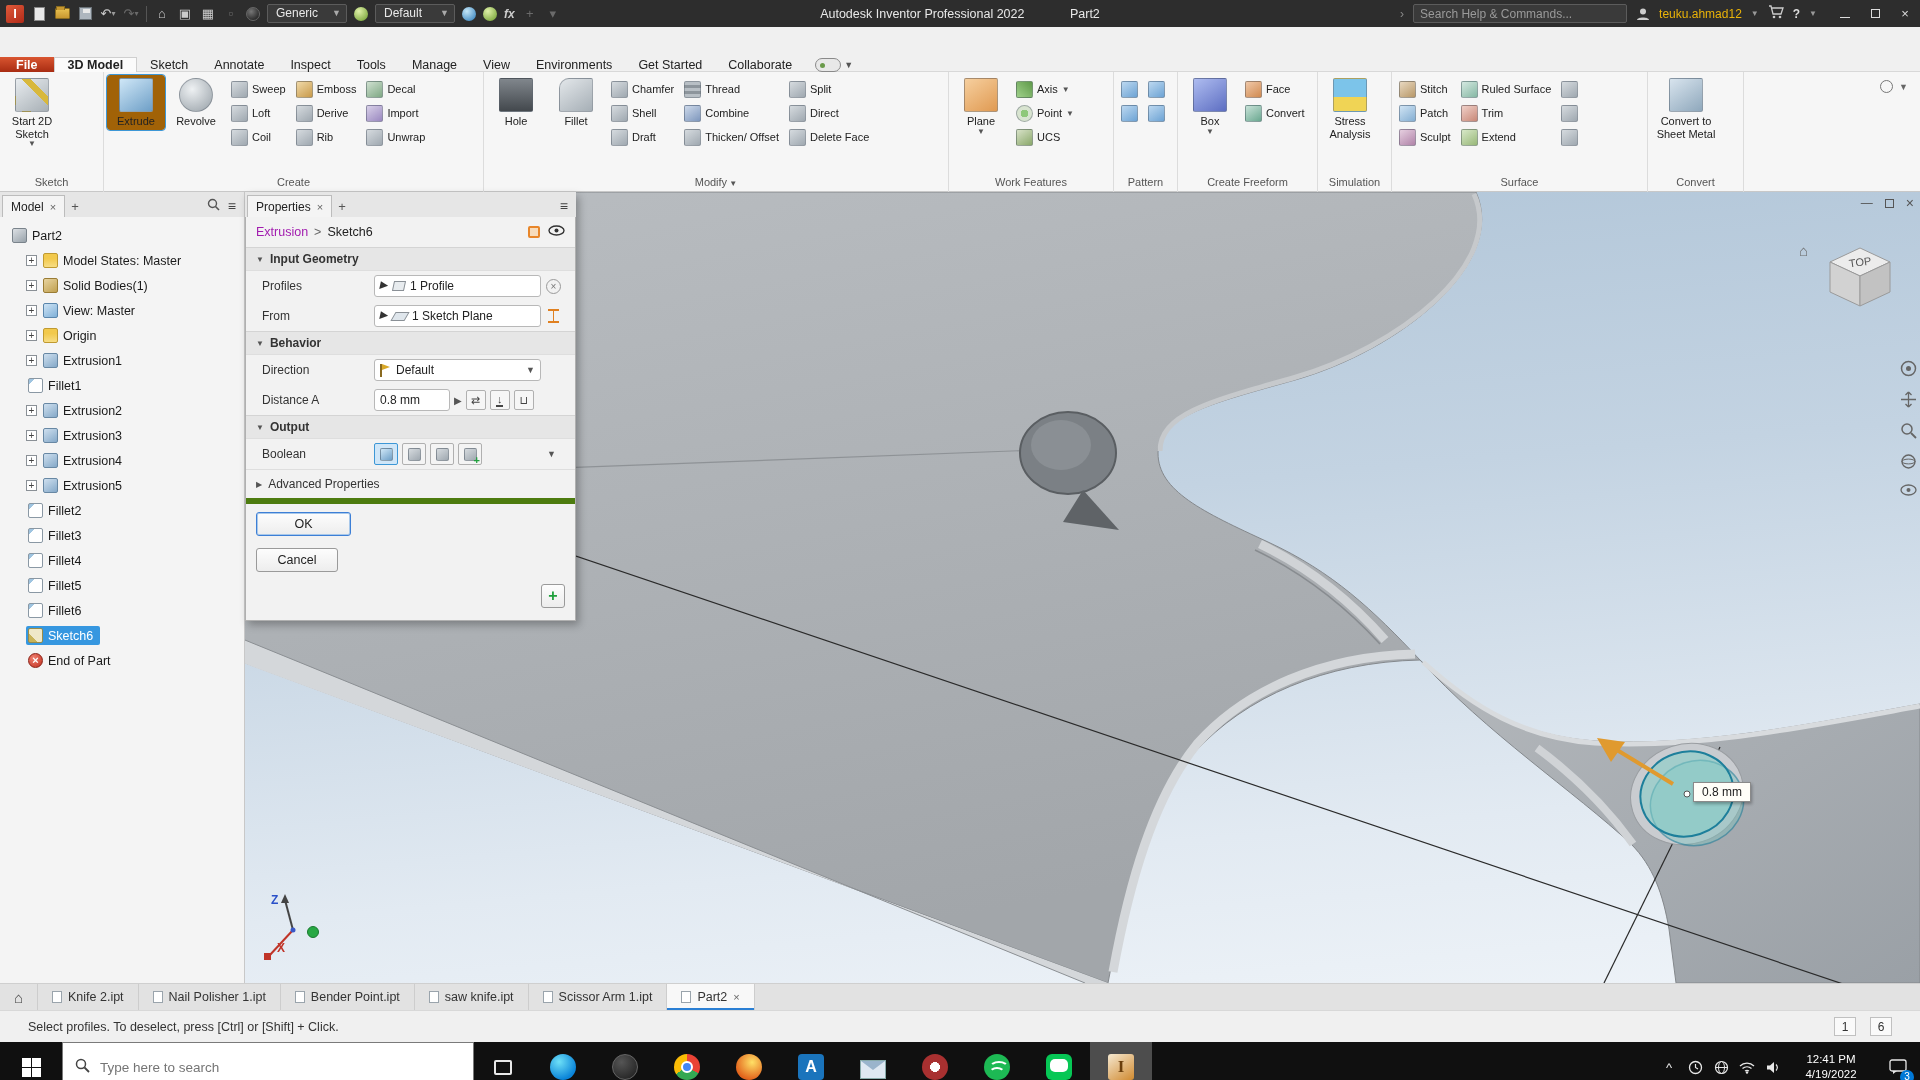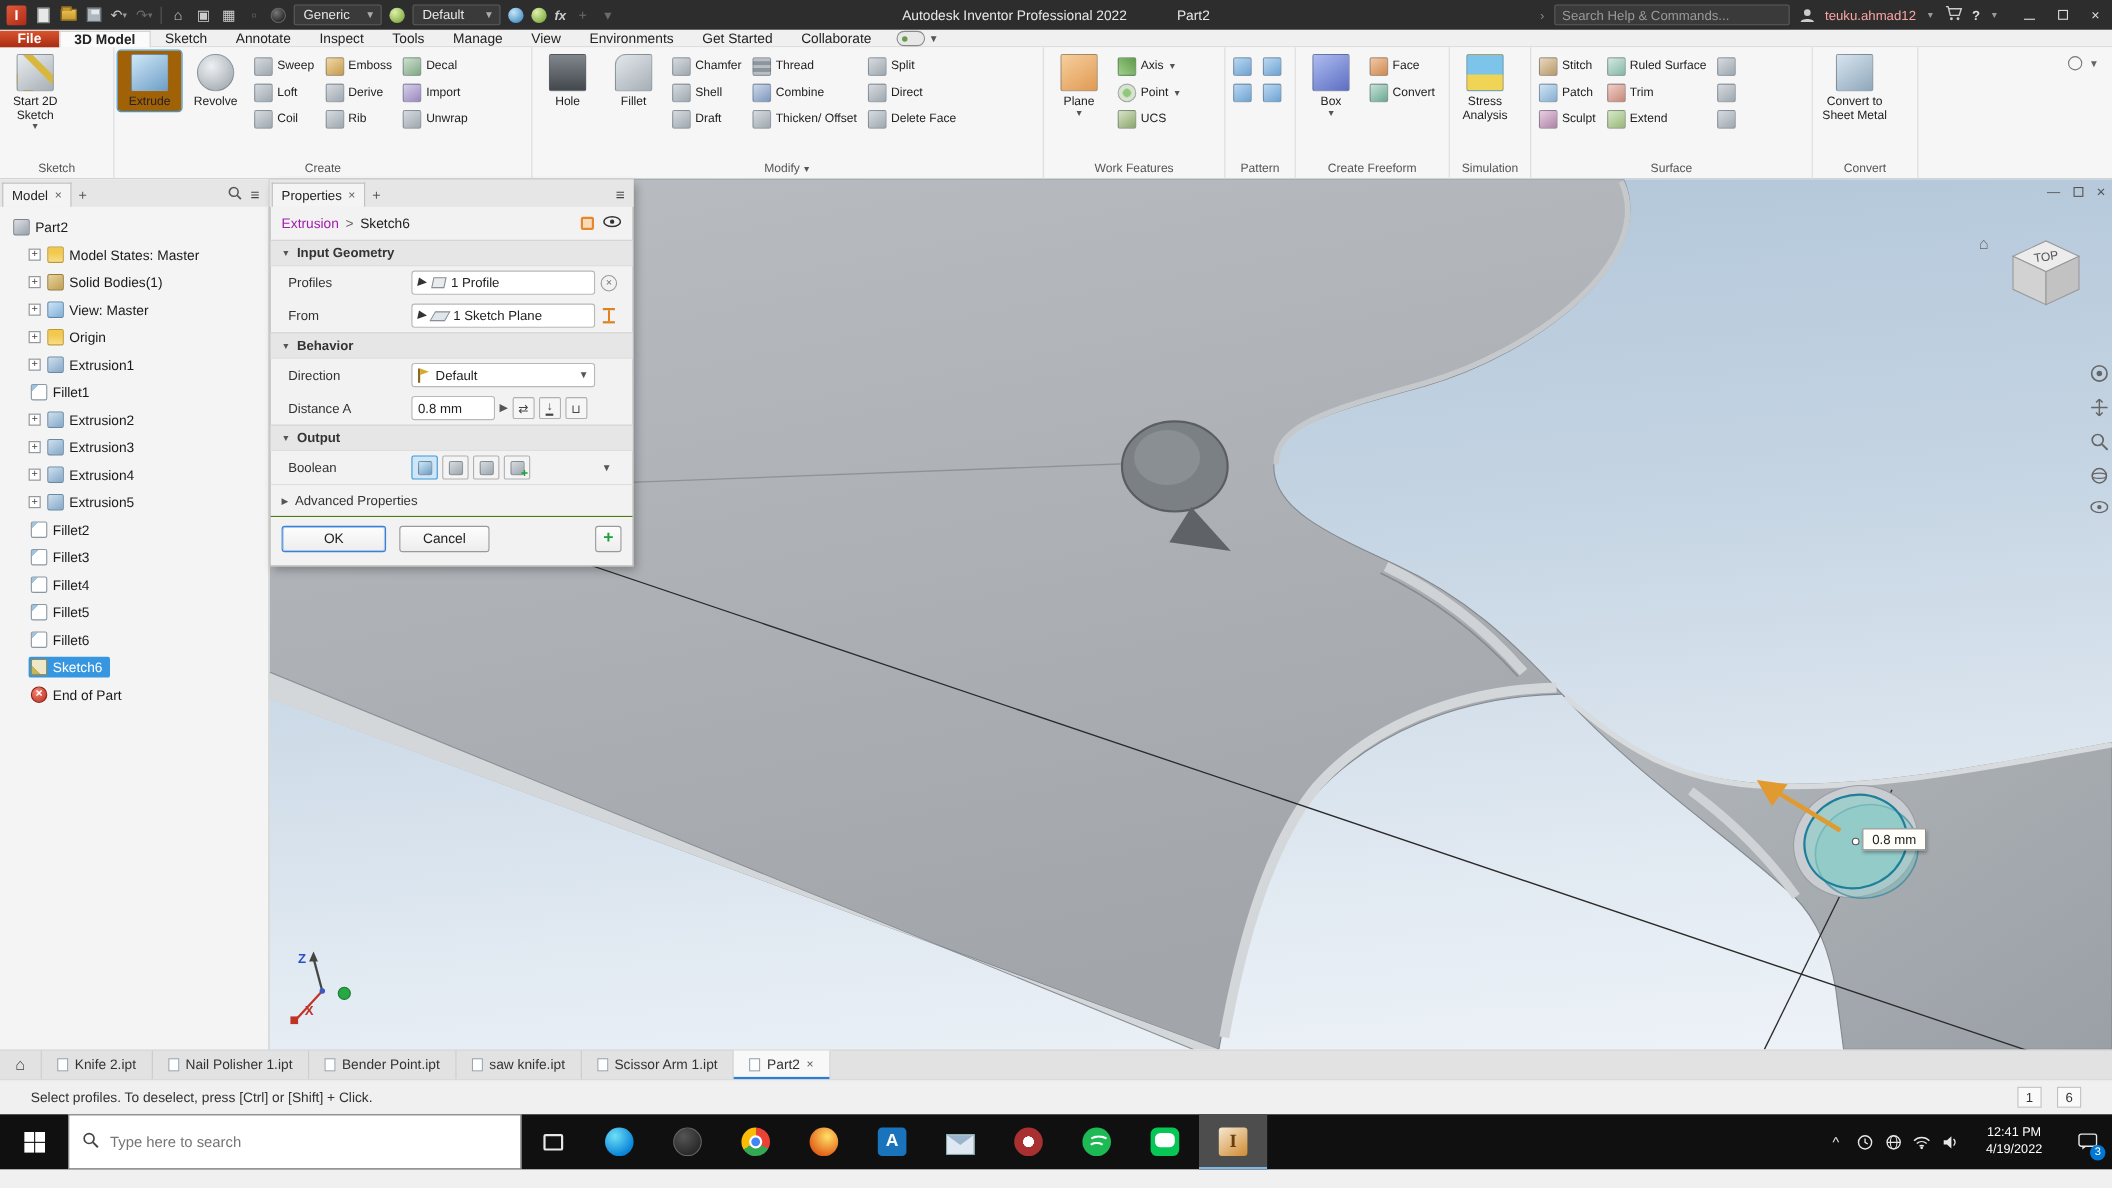--- a/index.html
+++ b/index.html
@@ -31,21 +31,21 @@
   .tb-right{margin-left:auto;display:flex;align-items:center;gap:9px;padding-right:0;}
   .help-search{width:214px;height:19px;background:#3a3a3a;border:1px solid #5c5c5c;border-radius:2px;color:#bbb;font-size:12px;padding:0 6px;font-family:"Liberation Sans",sans-serif;}
   .help-search::placeholder{color:#9a9a9a;}
   .user-ic svg{display:block;}
   .win-btns{display:flex;margin-left:4px;}
   .win-btn{width:30px;height:27px;display:flex;align-items:center;justify-content:center;color:#ddd;font-size:13px;}
   .win-max-glyph{width:9px;height:9px;border:1px solid #ddd;}
   .win-min-glyph{width:10px;height:1px;background:#ddd;margin-top:8px;}
 
   
-  .menubar{height:16px;background:#f0f0f0;display:flex;align-items:center;box-shadow:inset 0 -1px #d8d8d8;}
+  .menubar{height:45px;background:#f0f0f0;display:flex;align-items:flex-end;box-shadow:inset 0 -1px #d8d8d8;}
   .mtab{padding:0 13px;display:flex;align-items:center;font-size:12.5px;color:#222;}
   .mtab.file{background:linear-gradient(#d95530,#a82c12);color:#fff;font-weight:bold;padding:0 16px;}
   .mtab.active{background:#fbfbfb;border:1px solid #cfcfcf;border-bottom:none;font-weight:bold;}
   .connected{display:flex;align-items:center;gap:3px;margin-left:10px;}
   .conn-pill{width:26px;height:14px;border:1px solid #8a8a8a;border-radius:7px;background:#e8e8e8;position:relative;}
   .conn-pill::after{content:"";position:absolute;left:4px;top:4px;width:5px;height:5px;border-radius:50%;background:#6a9a4a;}
   .conn-arrow{font-size:9px;color:#555;}
 
   
   .ribbon{height:120px;background:#f6f6f6;display:flex;box-shadow:inset 0 -1px #c8c8c8;}
@@ -158,21 +158,21 @@
   .pfield.small{width:76px;flex:none;}
   .flyout{color:#555;font-size:10px;}
   .mini{width:20px;height:20px;border:1px solid #b0b0b0;background:#f6f6f6;border-radius:2px;display:flex;align-items:center;justify-content:center;font-size:11px;color:#444;}
   .bool-wrap{display:flex;align-items:center;gap:4px;}
   .bool{width:24px;height:22px;border:1px solid #b0b0b0;background:#f4f4f4;border-radius:2px;display:flex;align-items:center;justify-content:center;position:relative;}
   .bool.active{background:#cfe6f8;border-color:#3d97d6;}
   .bcube{width:13px;height:13px;border-radius:2px;background:linear-gradient(145deg,#d6dbdf,#9fa8b0);border:1px solid rgba(90,100,110,.5);}
   .bool.active .bcube{background:linear-gradient(145deg,#cfe7f7,#6e9fc7);}
   .addmark{position:absolute;right:1px;bottom:-2px;color:#1fa03c;font-weight:bold;font-size:11px;}
   .padv{display:flex;align-items:center;gap:6px;padding:7px 10px;border-top:1px solid #dedede;font-size:12px;color:#333;}
-  .pfoot{display:flex;gap:12px;padding:8px 10px 10px;border-top:1px solid #4d7c0f;align-items:flex-start;}
+  .pfoot{display:flex;gap:12px;padding:8px 10px 10px;border-top:6px solid #4d7c0f;align-items:flex-start;flex-direction:column;}
   .btn{height:24px;border:1px solid #9a9a9a;background:linear-gradient(#fdfdfd,#ededed);border-radius:3px;font-size:12.5px;display:flex;align-items:center;justify-content:center;color:#222;}
   .btn.ok{width:95px;border-color:#3d7fd6;box-shadow:inset 0 0 0 1px #a8c8ea;}
   .btn.cancel{width:82px;}
   .btn.addbody{width:24px;margin-left:auto;color:#1fa03c;font-weight:bold;font-size:16px;}
 
   
   .docbar{height:27px;background:#e2e2e2;display:flex;align-items:stretch;border-top:1px solid #cfcfcf;}
   .dhome{width:38px;display:flex;align-items:center;justify-content:center;font-size:15px;color:#444;border-right:1px solid #cdcdcd;}
   .dtab{display:flex;align-items:center;gap:6px;padding:0 14px;font-size:12.5px;color:#333;border-right:1px solid #cdcdcd;position:relative;}
   .dtab .dic{width:10px;height:12px;background:#fff;border:1px solid #9aa4ac;}
@@ -261,21 +261,21 @@
     </div>
     <div class="tb-right">
       <span style="color:#888;">›</span>
       <input class="help-search" placeholder="Search Help &amp; Commands..." style="">
       <span class="user-ic">
         <svg width="14" height="14" viewBox="0 0 14 14">
             <circle cx="7" cy="4.5" r="3" fill="#ccc"></circle>
             <path d="M1,13 C1,9.5 13,9.5 13,13 Z" fill="#ccc"></path>
           </svg>
       </span>
-      <span style="color:#fca5a5;">teuku.ahmad12</span>
+      <span style="color:#eab308;">teuku.ahmad12</span>
       <span style="font-size:8px;color:#999;">▼</span>
       <span>
         <svg width="16" height="14" viewBox="0 0 16 14">
             <path d="M1,1 h2 l2,8 h8 l2,-6 H4" fill="none" stroke="#ccc" stroke-width="1.3"></path>
             <circle cx="6" cy="12" r="1.3" fill="#ccc"></circle>
             <circle cx="12" cy="12" r="1.3" fill="#ccc"></circle>
           </svg>
       </span>
       <span style="font-weight:bold;color:#ddd;">?</span>
       <span style="font-size:8px;color:#999;">▼</span>

